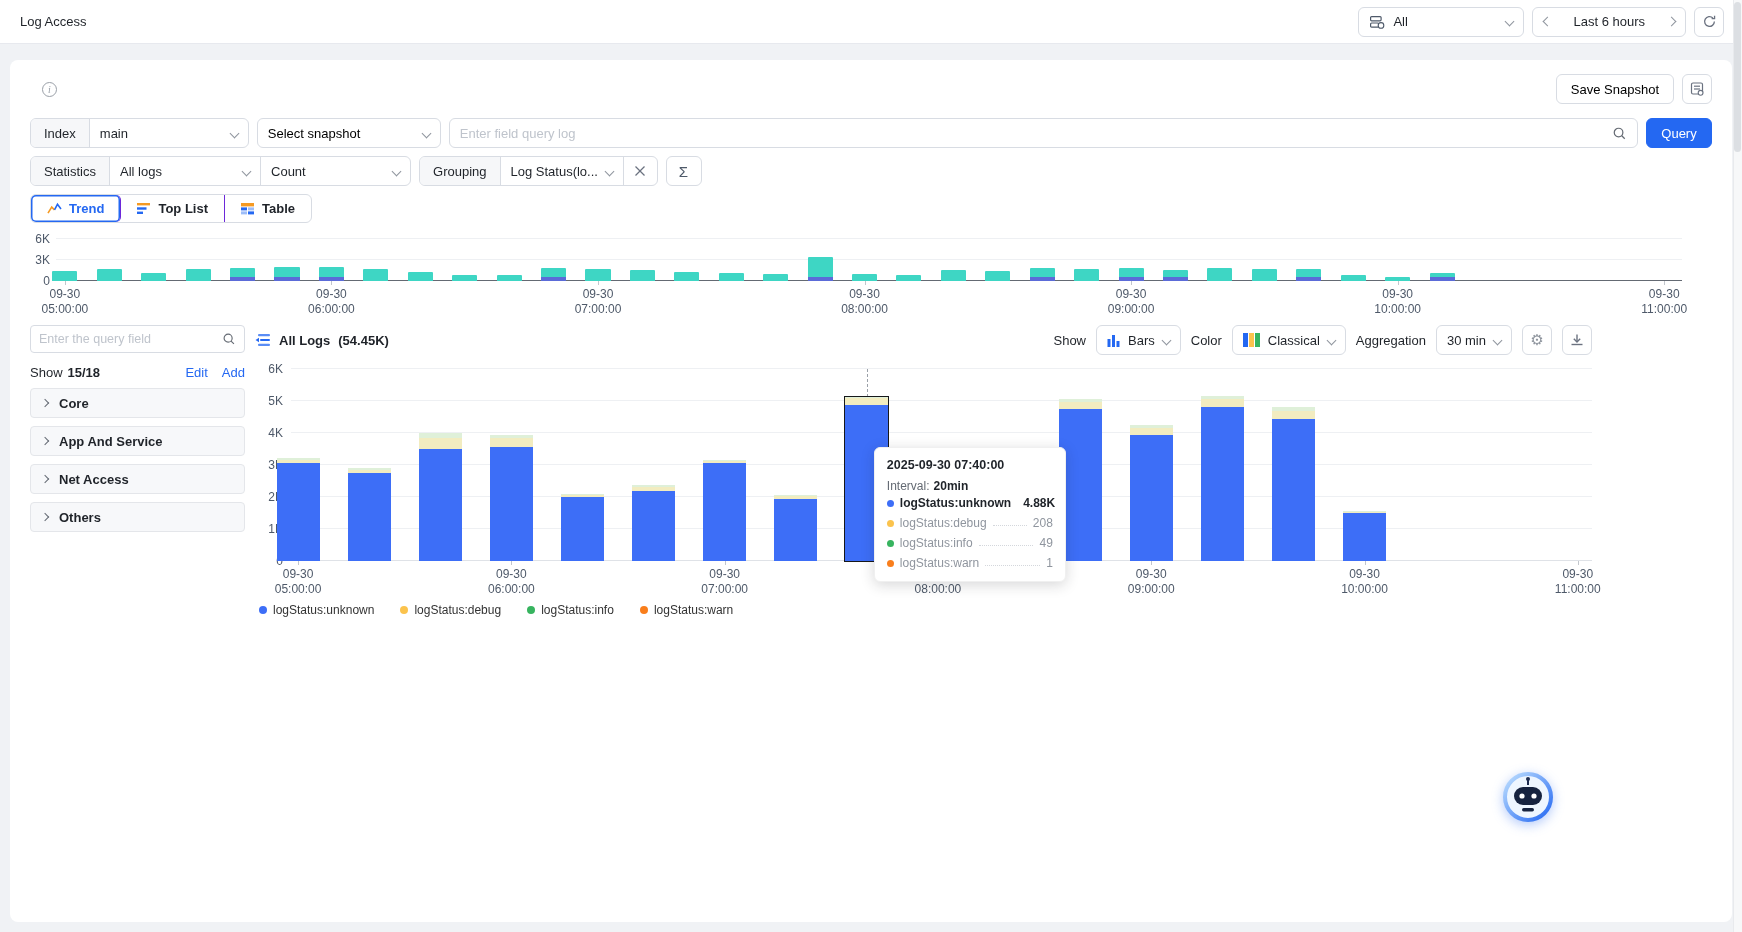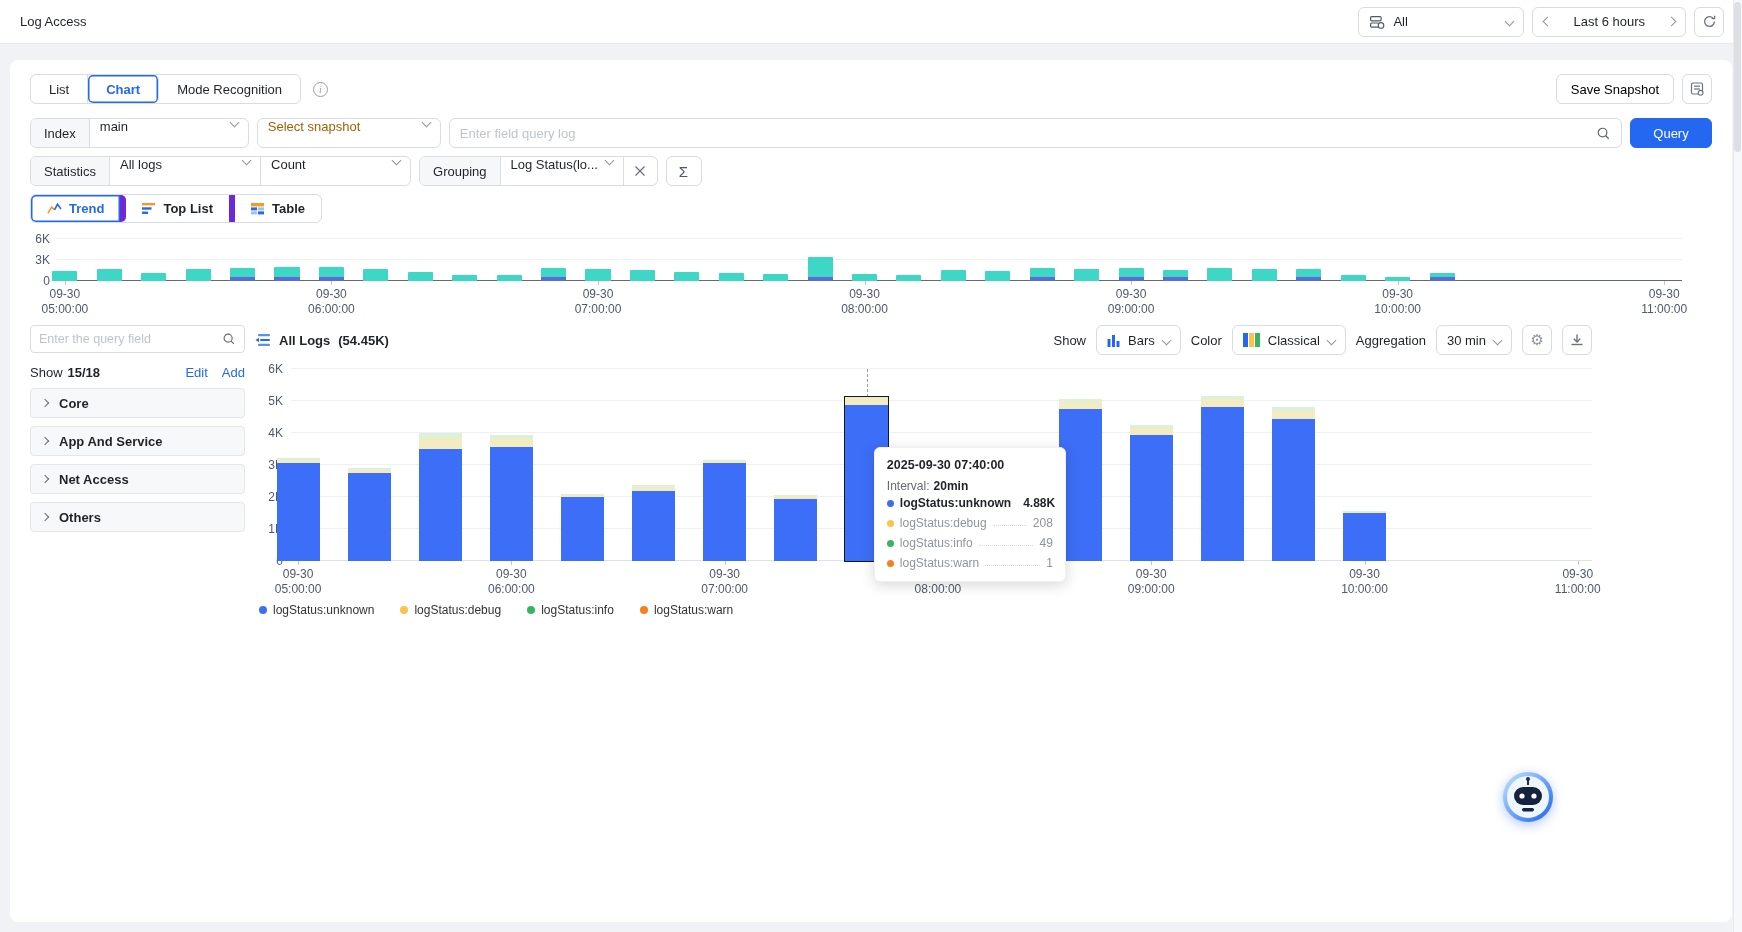--- a/index.html
+++ b/index.html
@@ -38,34 +38,34 @@
   .segtab.active { box-shadow:inset 0 0 0 1.5px #2468f2; color:#2468f2; font-weight:700; border-radius:5px; }
   .info-circle { width:15px; height:15px; border:1.3px solid #9aa0a8; border-radius:50%; color:#9aa0a8;
     font-size:10px; display:flex; align-items:center; justify-content:center; margin-left:12px; font-style:italic; font-family:"Liberation Serif", serif; }
   .right-actions { margin-left:auto; display:flex; gap:8px; align-items:center; }
   .btn { height:30px; padding:0 14px; border:1px solid #d8dce3; border-radius:6px; background:#fff; font-size:13px; cursor:pointer; display:flex; align-items:center; }
   .btn-primary { background:#2468f2; border-color:#2468f2; color:#fff; font-weight:500; justify-content:center; }
   
   .row2, .row3 { gap:8px; margin-bottom:8px; }
   .group { display:flex; align-items:stretch; height:30px; border:1px solid #d8dce3; border-radius:6px; background:#fff; overflow:hidden; }
   .glabel { background:#f6f7f9; padding:0 13px; display:flex; align-items:center; border-right:1px solid #d8dce3; white-space:nowrap; }
-  .gsel { display:flex; padding:0 10px; gap:8px; cursor:pointer; white-space:nowrap; }
+  .gsel { display:flex; align-items:center; padding:0 10px; gap:8px; cursor:pointer; white-space:nowrap; }
   .gsel .cv { margin-left:auto; }
   .gsep { border-left:1px solid #d8dce3; }
   .gbtn { width:34px; display:flex; align-items:center; justify-content:center; border-left:1px solid #d8dce3; cursor:pointer; color:#6b7280; }
   .query-input-wrap { flex:1; height:30px; border:1px solid #d8dce3; border-radius:6px; display:flex; align-items:center; padding:0 10px; background:#fff; }
   .query-input-wrap input { flex:1; border:none; outline:none; font-size:13px; font-family:inherit; color:#1f2329; background:transparent; }
   input::placeholder { color:#bfc4cc; }
-  .ph { color:#a16207; }
+  .ph { color:#000000; }
   .w160{width:158px;} .w180{width:182px;} .w150{width:150px;} .w120{width:122px;} .w100{width:100px;}
   .sigma { width:36px; font-size:15px; color:#4e5969; }
   
   .row4 { margin-bottom:12px; }
   .viewtabs { display:flex; border:1px solid #d8dce3; border-radius:6px; height:29px; background:#fff; }
-  .viewtab { padding:0 16px; display:flex; align-items:center; gap:7px; border-right:6px solid #6d28d9; cursor:pointer; font-size:13px; font-weight:700; }
+  .viewtab { padding:0 16px; display:flex; align-items:center; gap:7px; border-right:1px solid #6d28d9; cursor:pointer; font-size:13px; font-weight:700; }
   .viewtab:last-child{ border-right:none; }
   .viewtab.active { box-shadow:inset 0 0 0 1.5px #2468f2; color:#2468f2; border-radius:5px; }
   
   .mini-wrap { position:relative; height:42px; margin:16px 30px 0 26px; }
   .mini-xaxis { position:relative; height:36px; margin:0 30px 8px 26px; }
   .gridline { position:absolute; left:0; right:0; height:1px; background:#eef0f3; }
   .gridline.axisline { background:#646a73; }
   .ylabel { position:absolute; left:-26px; width:20px; text-align:right; font-size:12px; color:#4e5969; transform:translateY(50%); }
   .mini-bar { position:absolute; bottom:0; border-radius:1px 1px 0 0; min-height:2px; }
   .mini-base { position:absolute; bottom:0; left:0; right:0; height:4px; }
@@ -149,31 +149,20 @@
           <path d="M13.2 8a5.2 5.2 0 1 1-1.6-3.75" fill="none" stroke="#6b7280" stroke-width="1.4"></path>
           <path d="M13.4 1.8v3.1h-3.1" fill="none" stroke="#6b7280" stroke-width="1.4"></path>
         </svg>
     </button>
   </div>
 </header>
 
 <main class="card">
 
   <div class="row row1">
-    <div class="segtabs">
-      <div class="segtab">
-          <span>List</span>
-        </div>
-      <div class="segtab active">
-          <span>Chart</span>
-        </div>
-      <div class="segtab">
-          <span>Mode Recognition</span>
-        </div>
-    </div>
     <span class="info-circle">i</span>
     <div class="right-actions">
       <button class="btn">Save Snapshot</button>
       <button class="iconbtn">
         <svg width="16" height="16" viewBox="0 0 16 16">
             <rect x="2.5" y="2" width="11" height="11" rx="1.5" fill="none" stroke="#6b7280" stroke-width="1.2"></rect>
             <line x1="5" y1="5.2" x2="11" y2="5.2" stroke="#6b7280" stroke-width="1.2"></line>
             <line x1="5" y1="8" x2="11" y2="8" stroke="#6b7280" stroke-width="1.2"></line>
             <circle cx="11.6" cy="11.8" r="2.4" fill="#fff" stroke="#6b7280" stroke-width="1.1"></circle>
           </svg>
@@ -197,21 +186,21 @@
     </div>
     <div class="query-input-wrap">
       <input type="text" placeholder="Enter field query log" style="">
       <span>
         <svg width="15" height="15" viewBox="0 0 16 16">
             <circle cx="7" cy="7" r="4.6" fill="none" stroke="#646a73" stroke-width="1.3"></circle>
             <line x1="10.4" y1="10.4" x2="13.6" y2="13.6" stroke="#646a73" stroke-width="1.3"></line>
           </svg>
       </span>
     </div>
-    <button class="btn btn-primary" style="width:82px;">Query</button>
+    <button class="btn btn-primary" style="width:66px;">Query</button>
   </div>
 
   <div class="row row3">
     <div class="group">
       <div class="glabel">Statistics</div>
       <div class="gsel w150">
         <span>All logs</span>
           <span class="cv"></span>
       </div>
       <div class="gsel w150 gsep">

